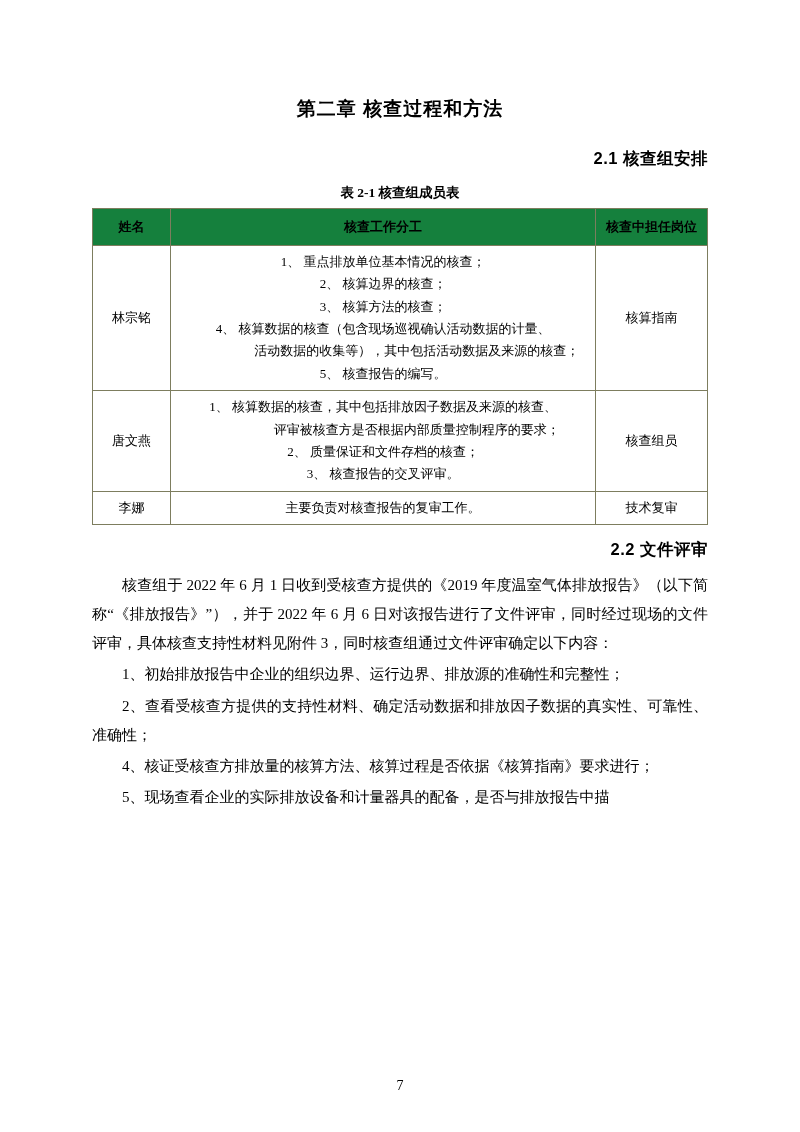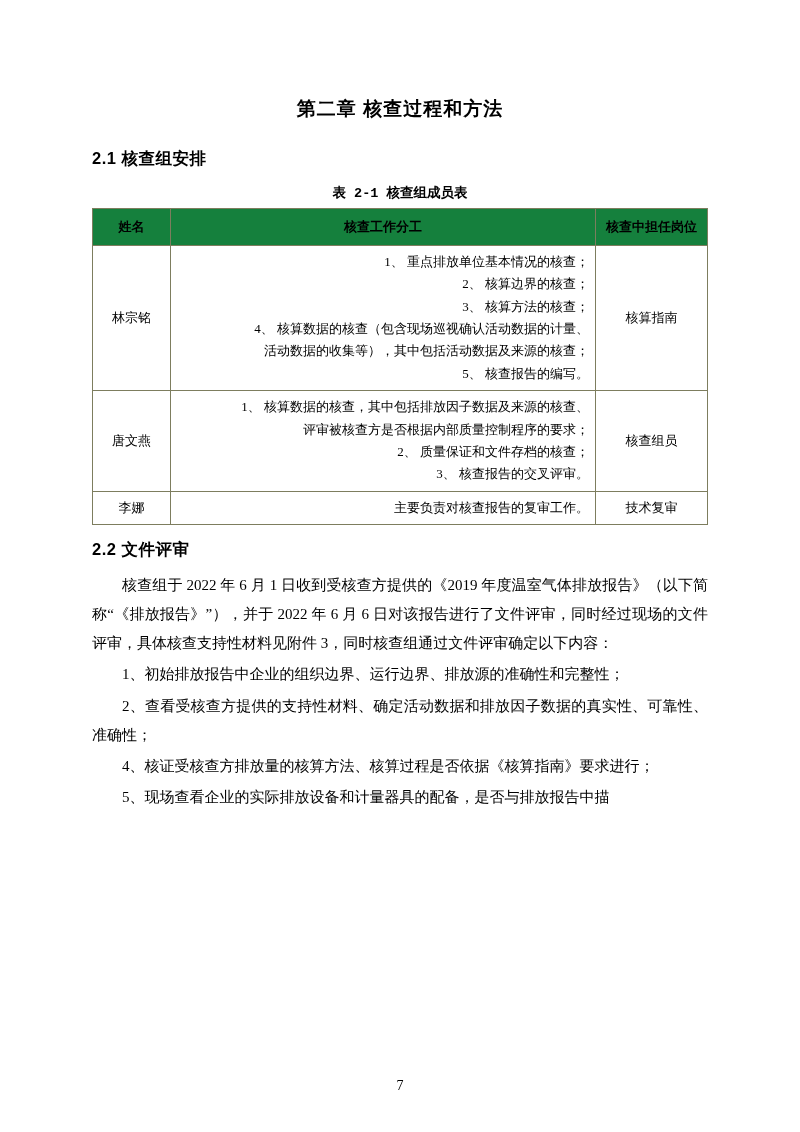--- a/index.html
+++ b/index.html
@@ -26,37 +26,38 @@
     margin-top: 34px;
     margin-bottom: 26px;
     font-family: "Liberation Sans", sans-serif;
   }
   .section-head {
     font-size: 16.5px;
     font-weight: bold;
     margin: 14px 0 10px 0;
     font-family: "Liberation Sans", sans-serif;
     letter-spacing: 0.5px;
+    text-align: right;
   }
   p.body {
     font-size: 15px;
     line-height: 1.95;
     margin: 0 0 2px 0;
     text-align: justify;
     text-justify: inter-ideograph;
   }
   p.indent {
     text-indent: 2em;
   }
   .table-caption {
     text-align: center;
     font-size: 13.5px;
     font-weight: bold;
     margin: 14px 0 6px 0;
-    font-family: Liberation Mono, monospace;
+    font-family: Liberation Serif, serif;
   }
   table.audit {
     border-collapse: collapse;
     width: 100%;
     table-layout: fixed;
     font-size: 13px;
   }
   table.audit th,
   table.audit td {
     border: 1px solid #7d7d5e;
@@ -72,21 +73,21 @@
   }
   td.name-cell {
     text-align: center;
     width: 78px;
   }
   td.role-cell {
     text-align: center;
     width: 112px;
   }
   td.work-cell {
-    text-align: right;
+    text-align: center;
     line-height: 1.7;
   }
   .numlist {
     margin: 0;
     padding: 0;
     list-style: none;
   }
   .numlist li {
     padding-left: 2.6em;
     text-indent: -2.6em;

